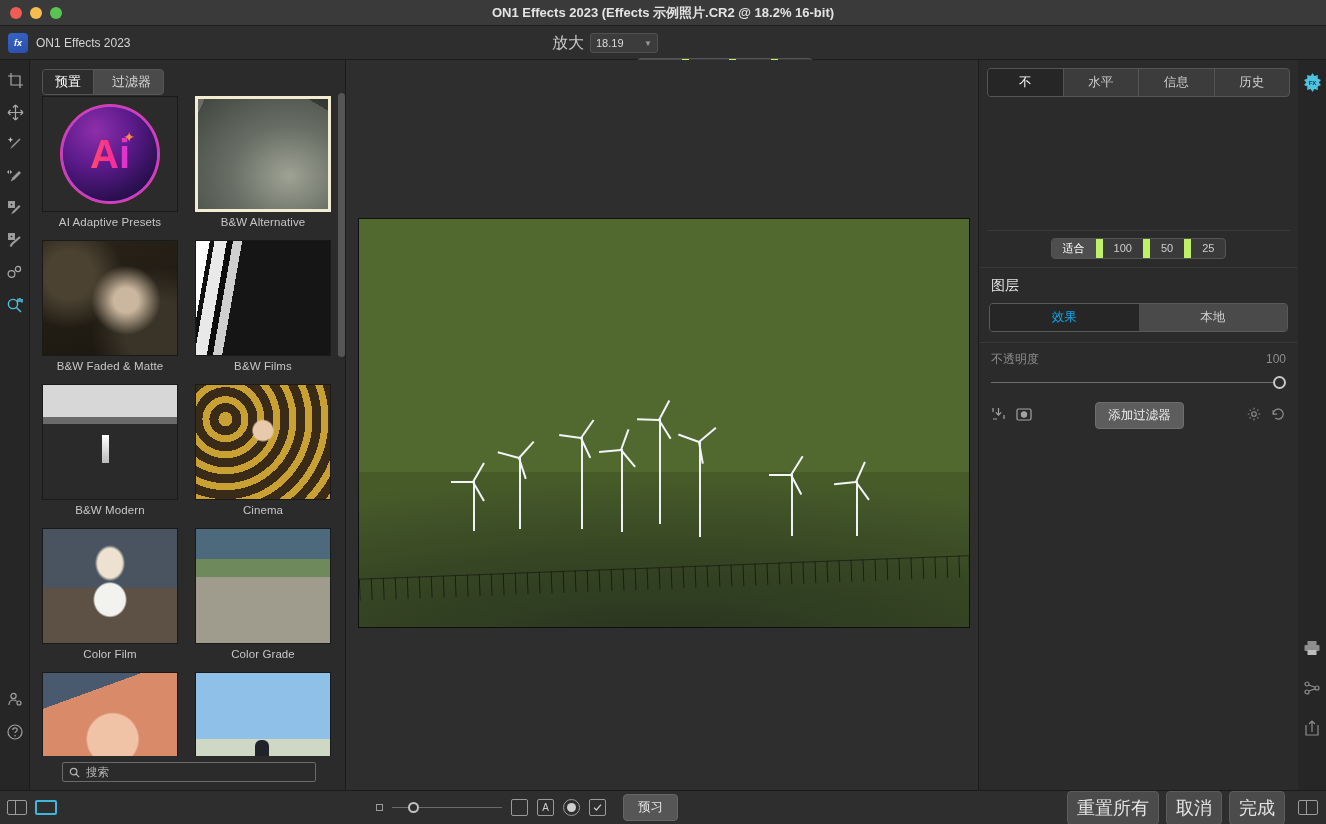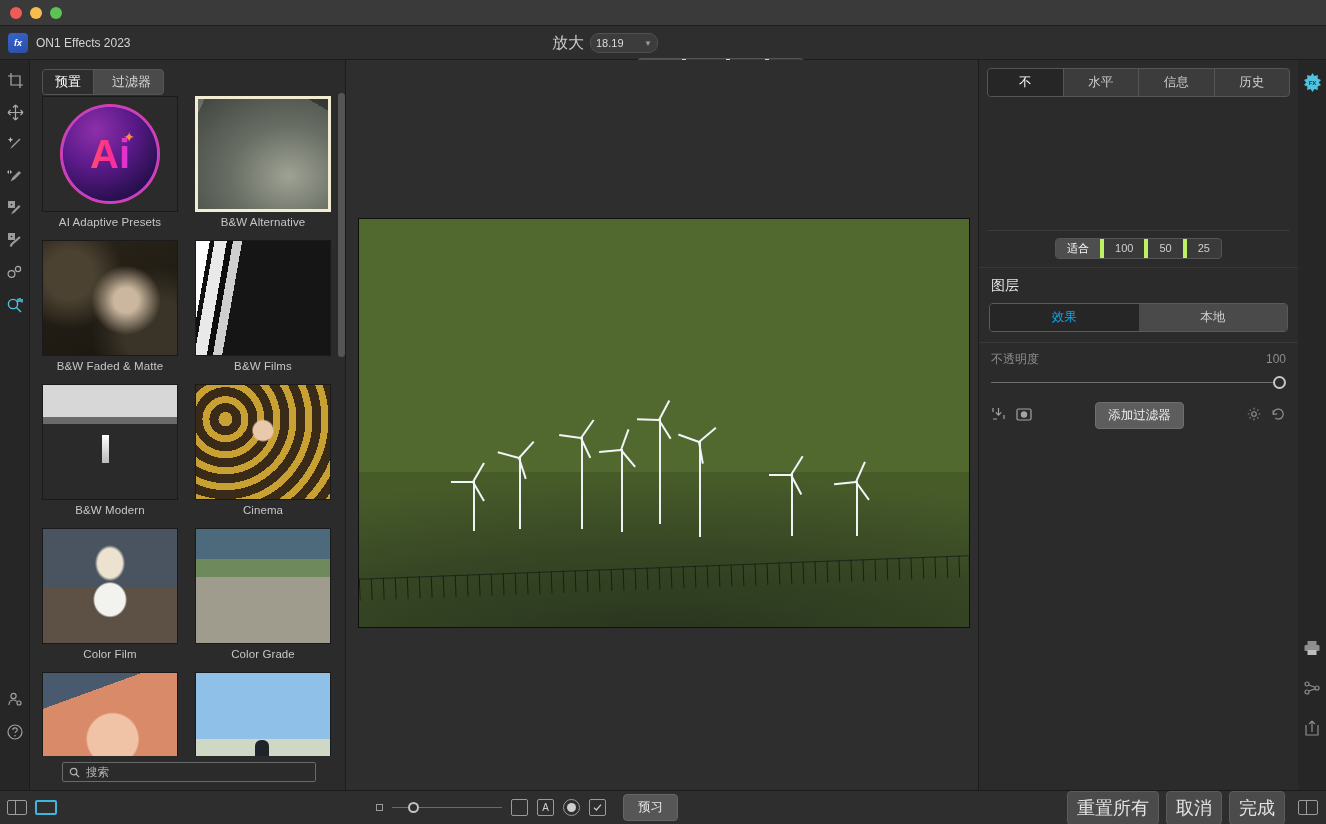--- a/index.html
+++ b/index.html
@@ -43,34 +43,34 @@
   .app-name {
     position:absolute; left:36px; top:0; height:34px; line-height:34px;
     font-size:12px; color:#d4d4d4;
   }
   .zoom-group {
     position:absolute; left:552px; top:0; height:34px;
     display:flex; align-items:center; gap:6px;
   }
   .zoom-select {
     width:68px; height:20px; background:#3c3c3c;
-    border:1px solid #505050; border-radius:9px;
+    border:1px solid #505050; border-radius:3px;
     font-size:11px; color:#dcdcdc;
     display:flex; align-items:center; justify-content:space-between;
     padding:0 5px;
   }
   .chev { font-size:8px; color:#9a9a9a; }
   .seg {
     display:flex; border:1px solid #555; border-radius:4px; overflow:hidden;
     height:21px; background:#3a3a3a;
   }
   .seg > div {
     padding:0 11px; height:100%; line-height:19px;
     font-size:11px; color:#cfcfcf;
-    border-right:4px solid #bef264;
+    border-right:7px solid #bef264;
   }
   .seg > div:last-child { border-right:none; }
   .seg > div.active { background:#4e4e4e; color:#fff; }
   .seg-top { position:absolute; left:637px; top:32px; }
 
   
   .toolrail {
     position:absolute; left:0; top:60px; width:30px; height:730px;
     background:#262626; border-right:1px solid #1b1b1b;
   }
@@ -350,20 +350,21 @@
 </style>
 </head>
 <body>
 
 <div class="titlebar">
   <div class="traffic">
     <div class="tl-dot tl-red"></div>
     <div class="tl-dot tl-yel"></div>
     <div class="tl-dot tl-grn"></div>
   </div>
+  <div class="title-text">ON1 Effects 2023 (Effects 示例照片.CR2 @ 18.2% 16-bit)</div>
 </div>
 
 <div class="apptoolbar">
   <div class="app-icon">fx</div>
   <div class="app-name">ON1 Effects 2023</div>
 
   <div class="zoom-group">
     <span>放大</span>
     <div class="zoom-select">
       <span>18.19</span>

